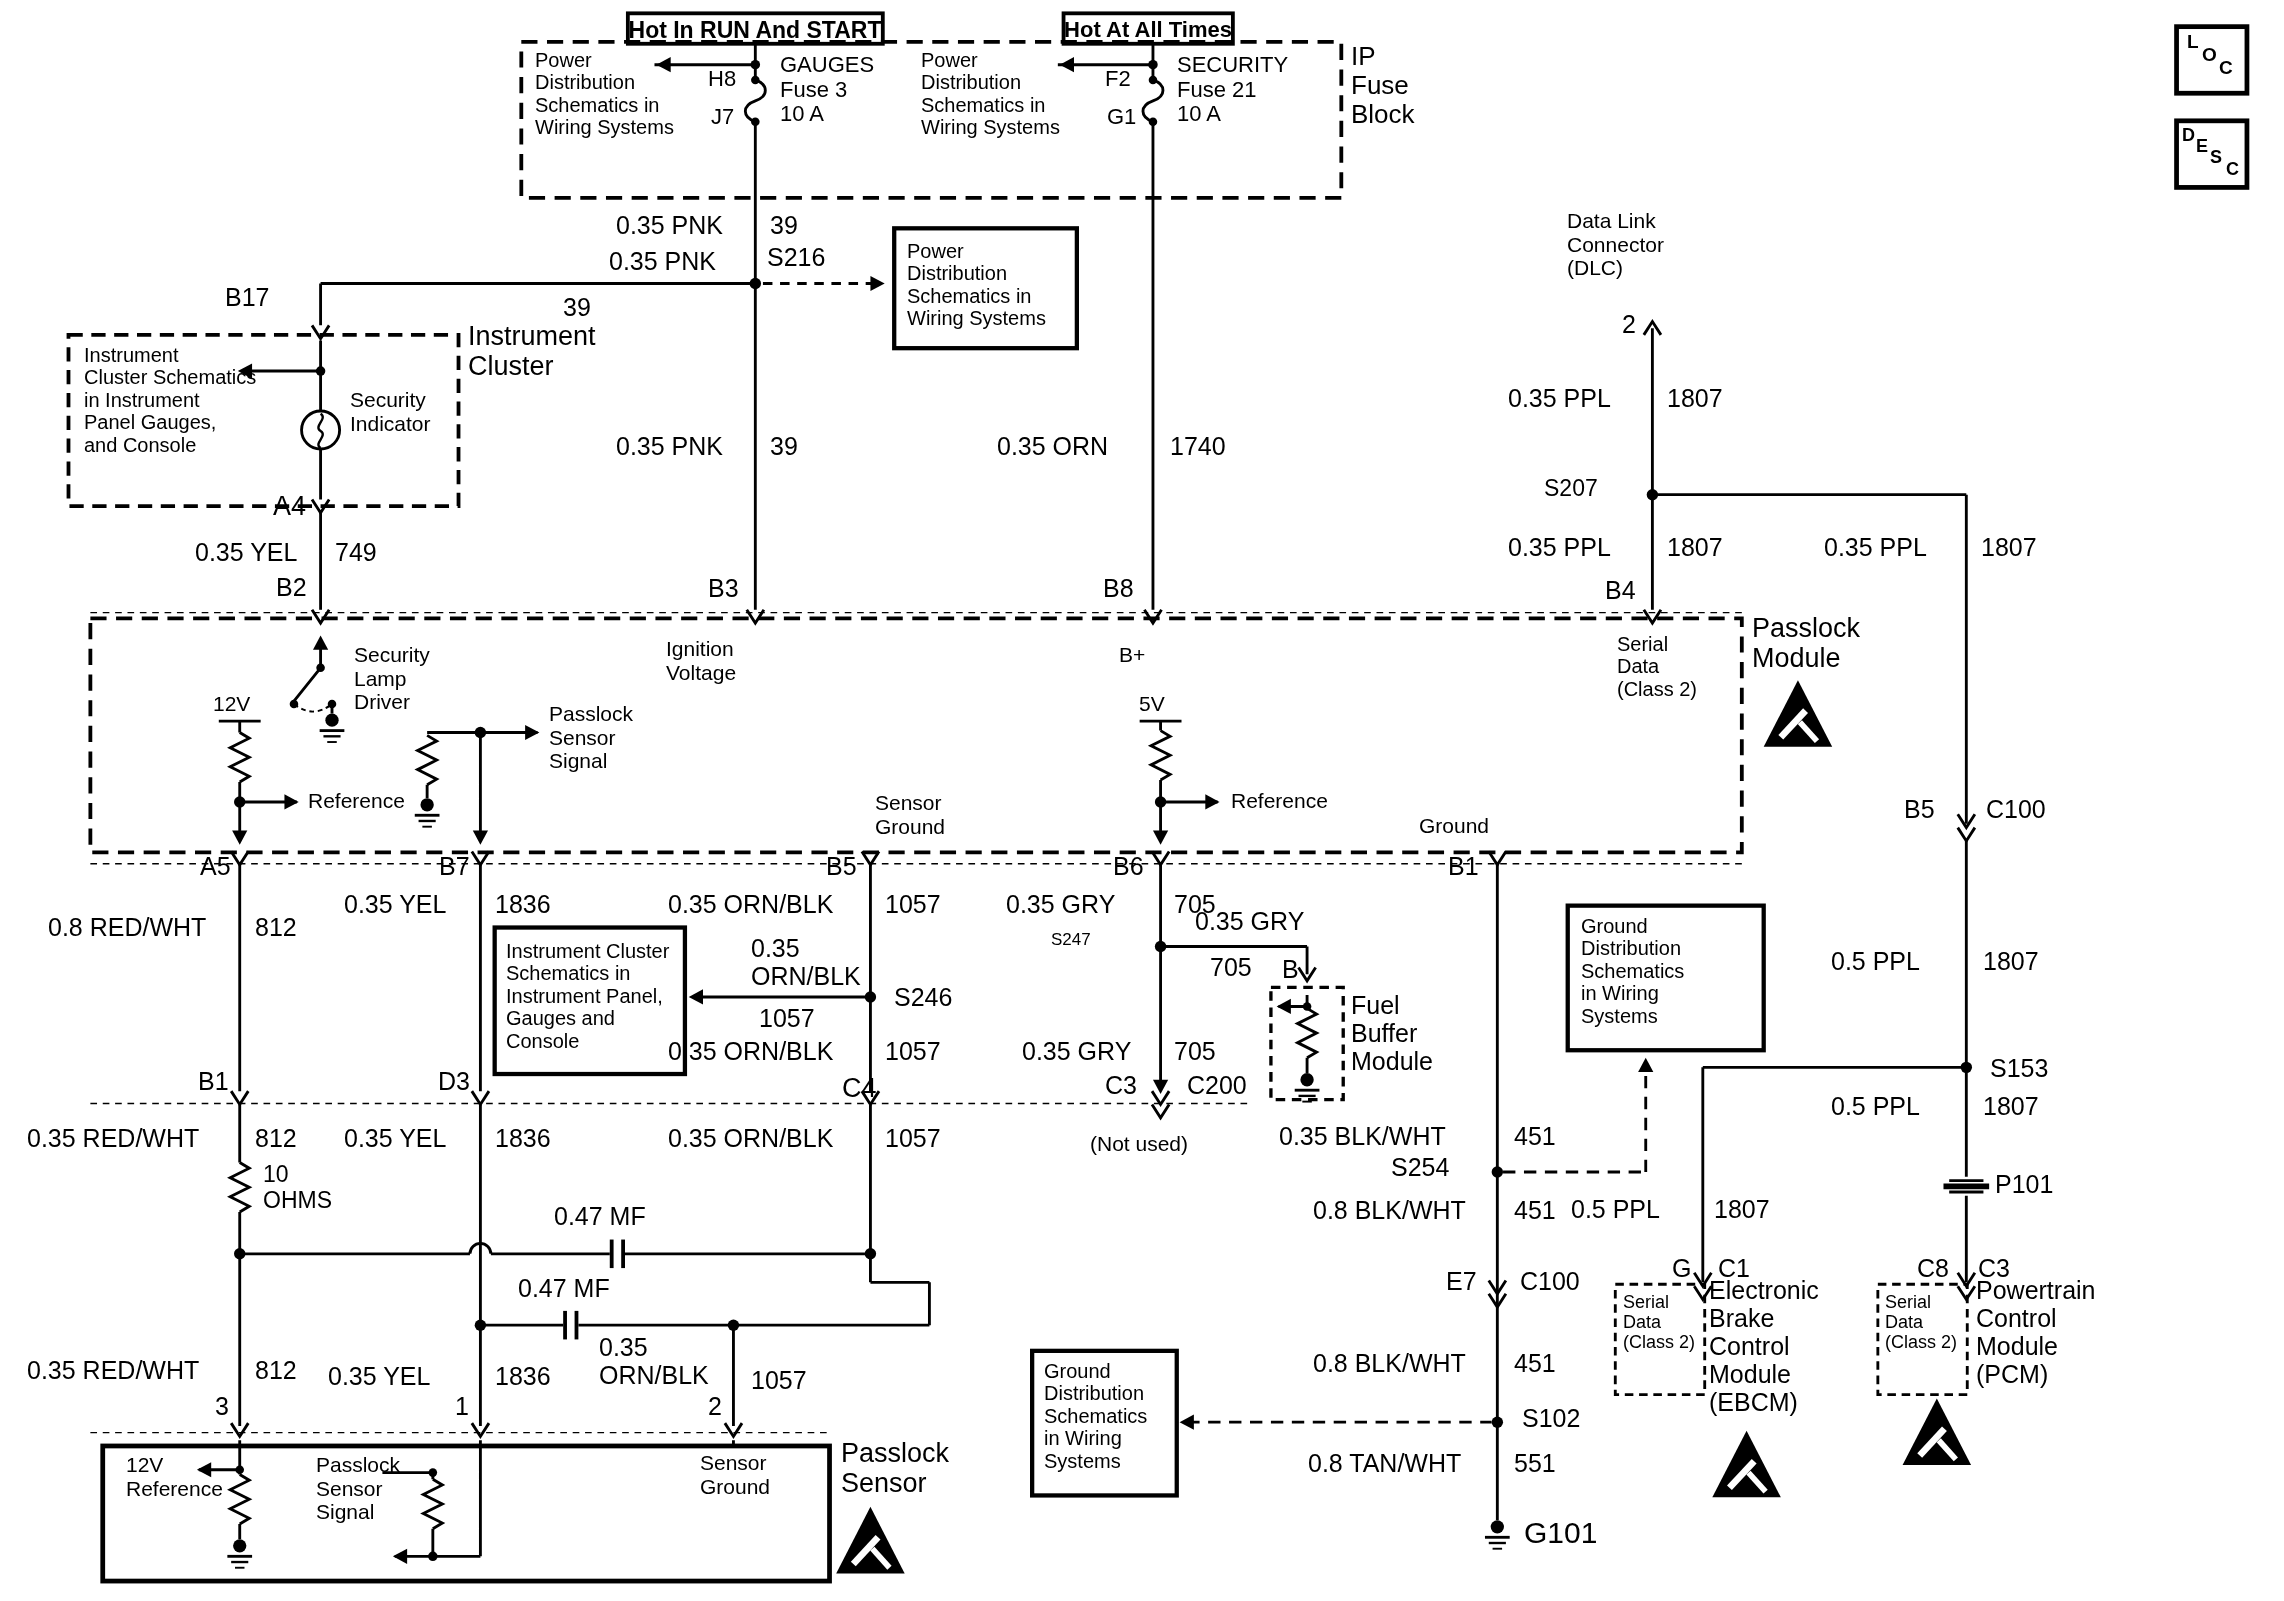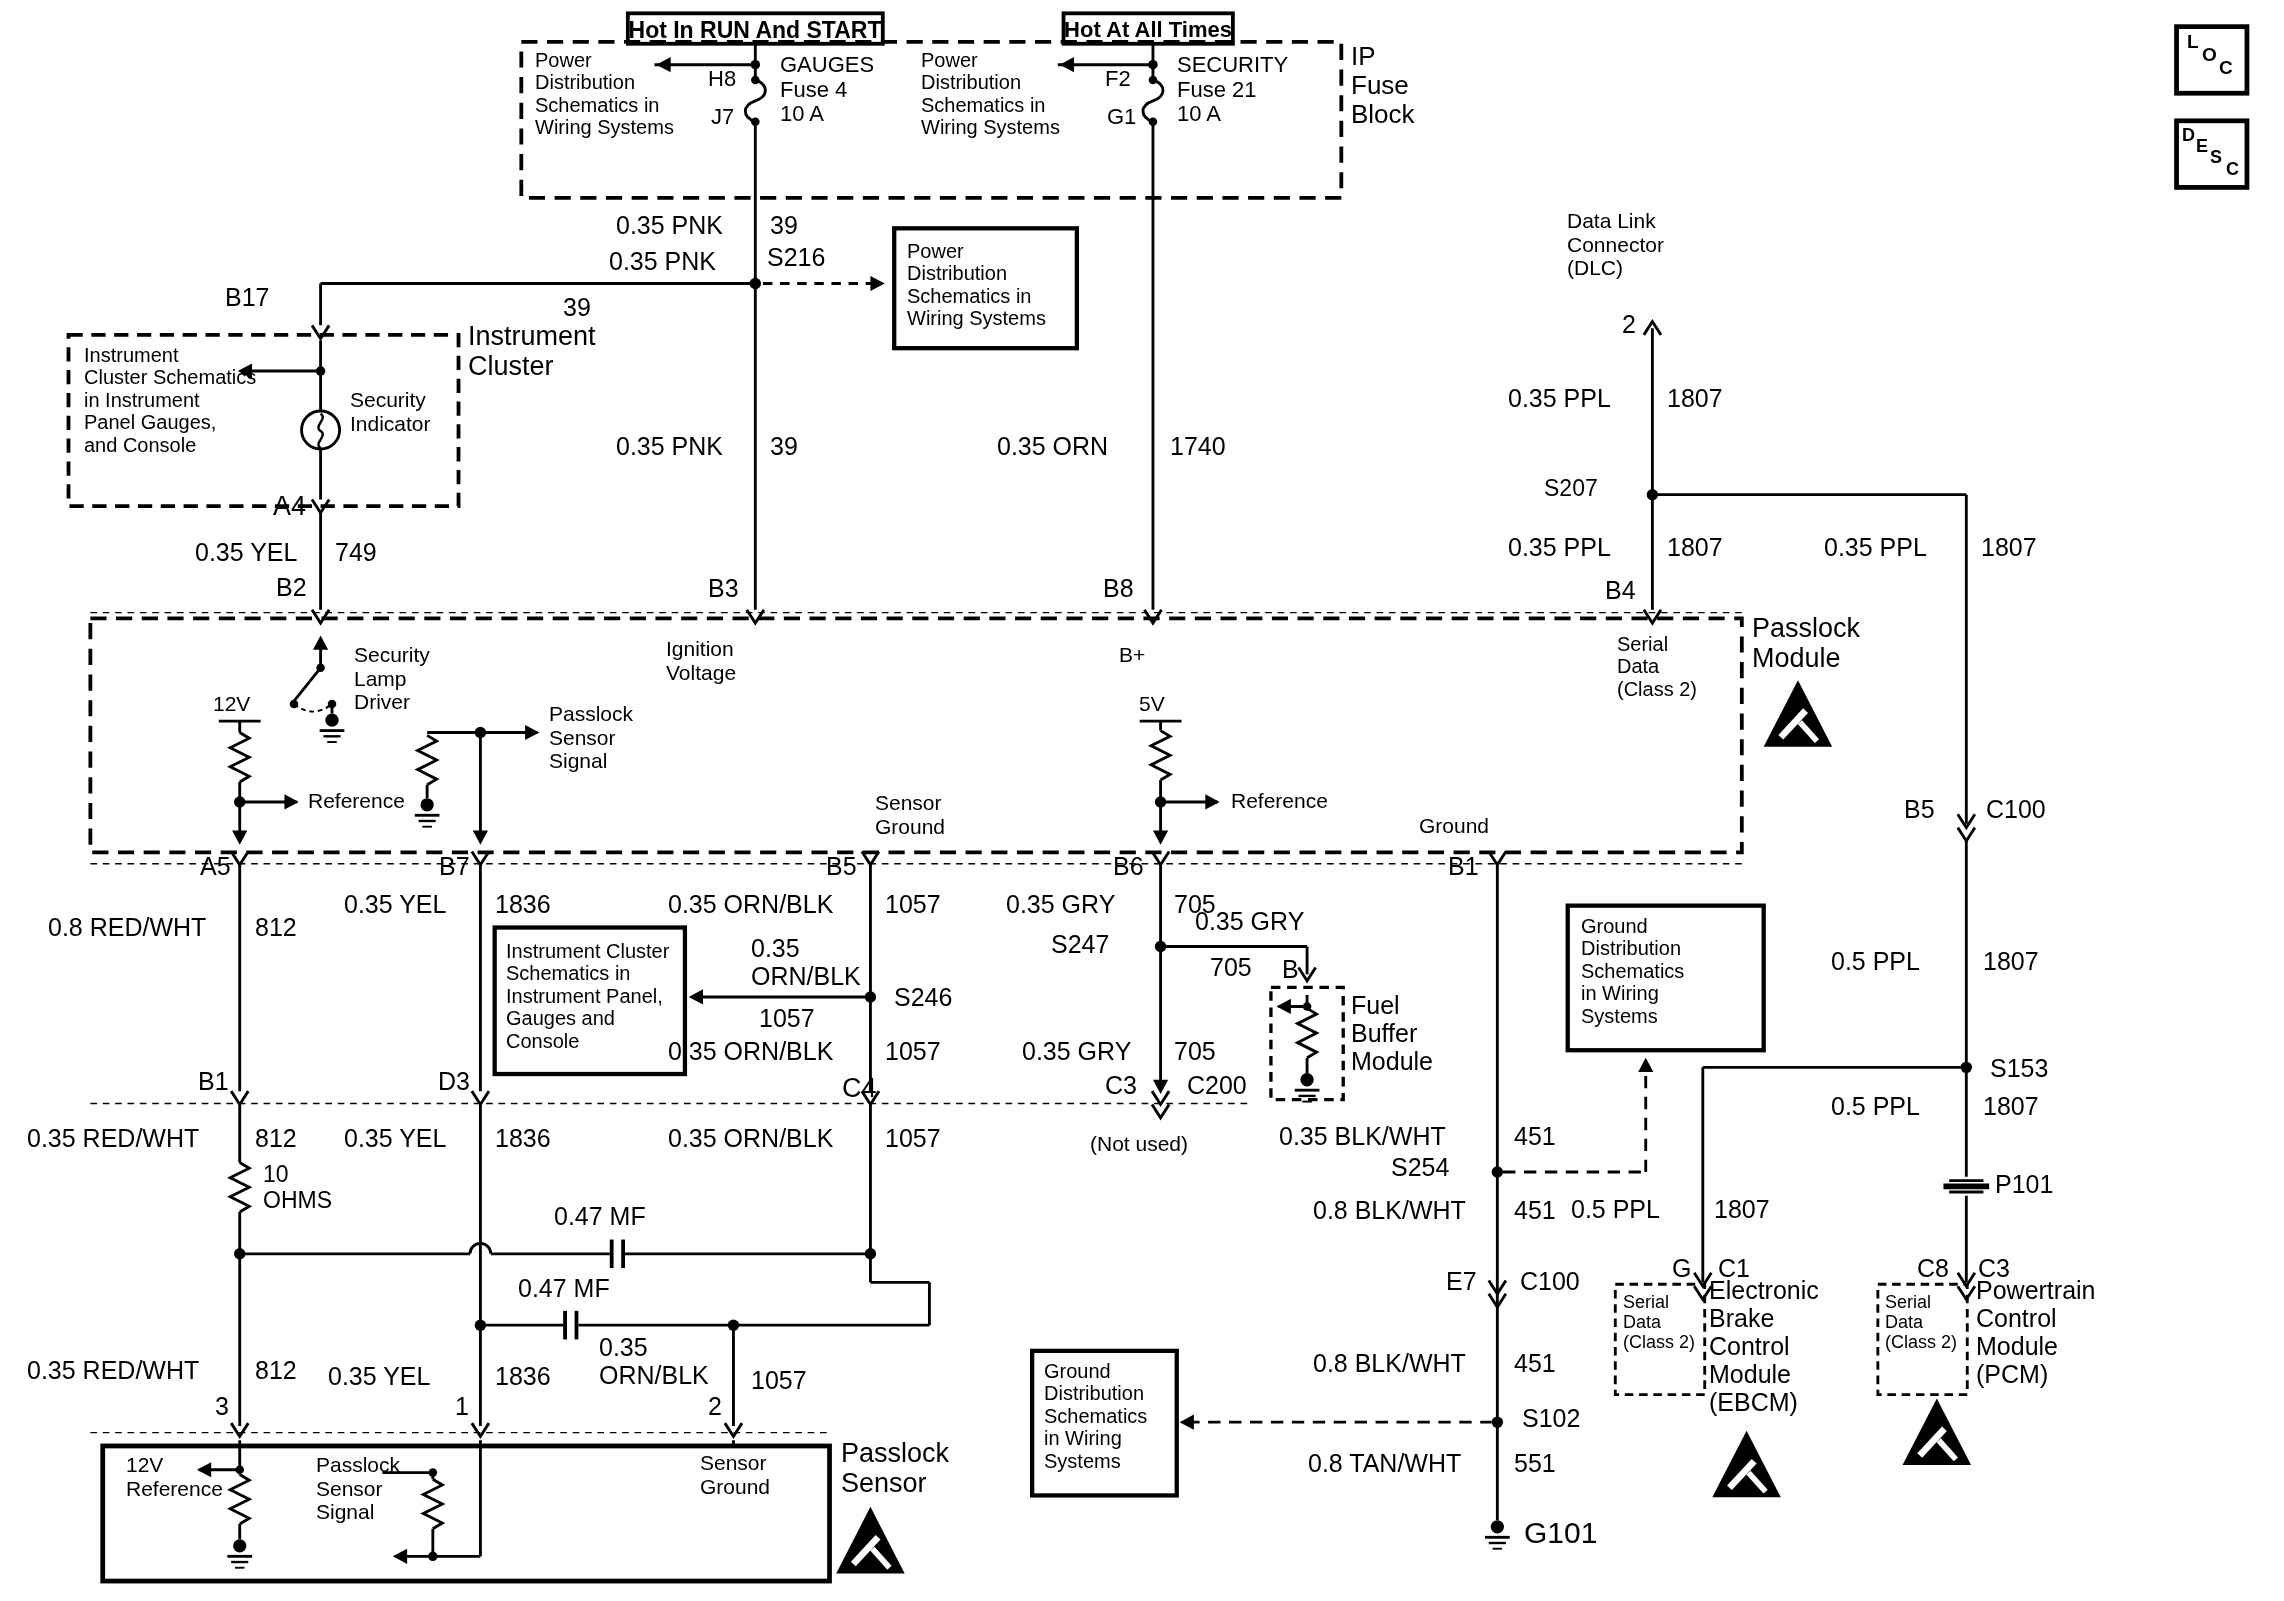--- a/index.html
+++ b/index.html
@@ -228,21 +228,21 @@
 
 <div id="labels">
       <div class="label" style="left: 755px; top: 18px; font-size: 23px; font-weight: 700; transform: translateX(-50%);">Hot In RUN And START</div>
       <div class="label" style="left: 1148px; top: 18px; font-size: 22px; font-weight: 700; transform: translateX(-50%);">Hot At All Times</div>
       <div class="label" style="left: 535px; top: 49px; font-size: 20px;">Power
 Distribution
 Schematics in
 Wiring Systems</div>
       <div class="label" style="left: 708px; top: 67px; font-size: 22px;">H8</div>
       <div class="label" style="left: 780px; top: 53px; font-size: 22px;">GAUGES
-Fuse 4
+Fuse 3
 10 A</div>
       <div class="label" style="left: 711px; top: 105px; font-size: 22px;">J7</div>
       <div class="label" style="left: 921px; top: 49px; font-size: 20px;">Power
 Distribution
 Schematics in
 Wiring Systems</div>
       <div class="label" style="left: 1105px; top: 67px; font-size: 22px;">F2</div>
       <div class="label" style="left: 1177px; top: 53px; font-size: 22px;">SECURITY
 Fuse 21
 10 A</div>
@@ -320,21 +320,21 @@
       <div class="label" style="left: 1113px; top: 852px; font-size: 25px;">B6</div>
       <div class="label" style="left: 1448px; top: 852px; font-size: 25px;">B1</div>
       <div class="label" style="left: 344px; top: 890px; font-size: 25px;">0.35 YEL</div>
       <div class="label" style="left: 495px; top: 890px; font-size: 25px;">1836</div>
       <div class="label" style="left: 668px; top: 890px; font-size: 25px;">0.35 ORN/BLK</div>
       <div class="label" style="left: 885px; top: 890px; font-size: 25px;">1057</div>
       <div class="label" style="left: 1006px; top: 890px; font-size: 25px;">0.35 GRY</div>
       <div class="label" style="left: 1174px; top: 890px; font-size: 25px;">705</div>
       <div class="label" style="left: 48px; top: 913px; font-size: 25px;">0.8 RED/WHT</div>
       <div class="label" style="left: 255px; top: 913px; font-size: 25px;">812</div>
-      <div class="label" style="left: 1051px; top: 930px; font-size: 25px;">S247</div>
+      <div class="label" style="left: 1051px; top: 930px; font-size: 17px;">S247</div>
       <div class="label" style="left: 1195px; top: 907px; font-size: 25px;">0.35 GRY</div>
       <div class="label" style="left: 1210px; top: 953px; font-size: 25px;">705</div>
       <div class="label" style="left: 1282px; top: 955px; font-size: 25px;">B</div>
       <div class="label" style="left: 1351px; top: 991px; font-size: 25px;">Fuel
 Buffer
 Module</div>
       <div class="label" style="left: 894px; top: 983px; font-size: 25px;">S246</div>
       <div class="label" style="left: 751px; top: 934px; font-size: 25px;">0.35
 ORN/BLK</div>
       <div class="label" style="left: 759px; top: 1004px; font-size: 25px;">1057</div>

